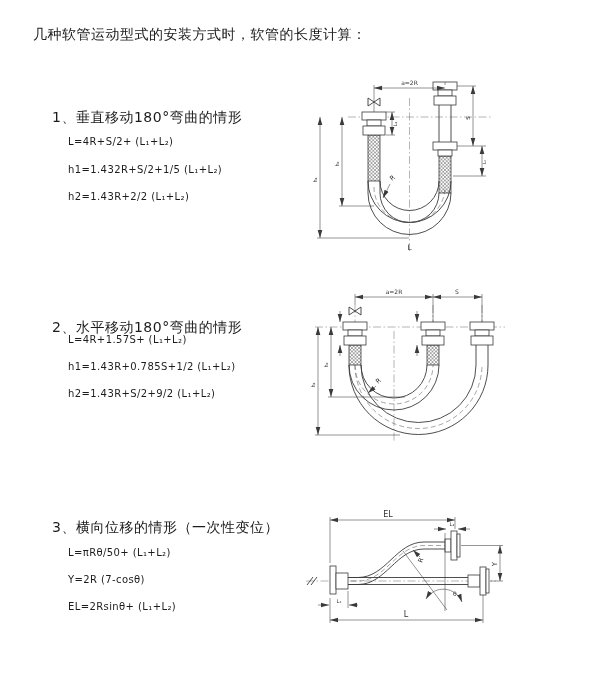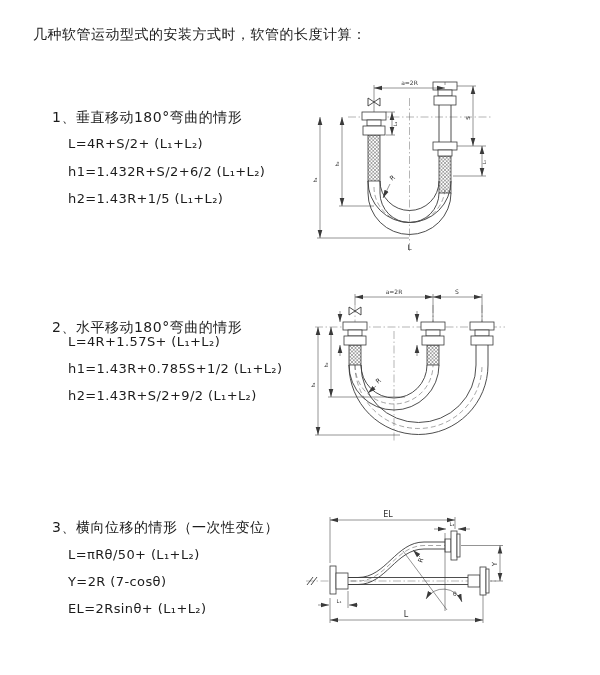--- a/index.html
+++ b/index.html
@@ -3,21 +3,21 @@
 <meta charset="utf-8">
 <style>
   html,body{margin:0;padding:0;}
   body{
     width:600px;height:675px;background:#ffffff;position:relative;overflow:hidden;
     font-family:"DejaVu Sans","Liberation Sans",sans-serif;color:#1c1c1c;
   }
   .abs{position:absolute;}
   .doc-title{left:33px;top:26px;font-size:14px;letter-spacing:0.5px;font-weight:500;text-align:right;}
   .sec-head{left:46px;font-size:14px;letter-spacing:0.5px;font-weight:500;margin-left:6px;}
-  .formula{left:68px;font-size:13px;letter-spacing:0.4px;font-weight:500;white-space:pre;}
+  .formula{left:68px;font-size:10px;letter-spacing:0.4px;font-weight:500;white-space:pre;}
   svg{position:absolute;overflow:visible;}
   svg text{font-family:"DejaVu Sans","Liberation Sans",sans-serif;fill:#333;}
   .dw{stroke:#3a3a3a;stroke-width:0.9;fill:none;}          
   .fit{stroke:#3a3a3a;stroke-width:0.8;fill:#ffffff;}      
   .hat{stroke:#3a3a3a;stroke-width:0.8;fill:url(#hatch);}  
   .dim{stroke:#3a3a3a;stroke-width:0.55;fill:none;}        
   .cl{stroke:#6a6a6a;stroke-width:0.5;fill:none;stroke-dasharray:8 2.5 1.5 2.5;} 
   .dsh{stroke:#5a5a5a;stroke-width:0.55;fill:none;stroke-dasharray:5 3;}
 </style>
 </head>
@@ -31,22 +31,22 @@
     <marker id="ar" markerWidth="9" markerHeight="7" refX="8" refY="3" orient="auto-start-reverse" markerUnits="userSpaceOnUse">
       <path d="M0,0.7 L8,3 L0,5.3 z" fill="#3a3a3a"></path>
     </marker>
   </defs>
 </svg>
 
 <div class="abs doc-title">几种软管运动型式的安装方式时，软管的长度计算：</div>
 
 <div class="abs sec-head" style="top:109px">1、垂直移动180°弯曲的情形</div>
 <div class="abs formula" style="top:136px">L=4R+S/2+ (L₁+L₂)</div>
-<div class="abs formula" style="top:164px">h1=1.432R+S/2+6/2 (L₁+L₂)</div>
-<div class="abs formula" style="top:191px">h2=1.43R+1/5 (L₁+L₂)</div>
+<div class="abs formula" style="top:164px">h1=1.432R+S/2+1/5 (L₁+L₂)</div>
+<div class="abs formula" style="top:191px">h2=1.43R+2/2 (L₁+L₂)</div>
 
 <div class="abs sec-head" style="top:319px">2、水平移动180°弯曲的情形</div>
 <div class="abs formula" style="top:334px">L=4R+1.57S+ (L₁+L₂)</div>
 <div class="abs formula" style="top:361px">h1=1.43R+0.785S+1/2 (L₁+L₂)</div>
 <div class="abs formula" style="top:388px">h2=1.43R+S/2+9/2 (L₁+L₂)</div>
 
 <div class="abs sec-head" style="top:519px">3、横向位移的情形（一次性变位）</div>
 <div class="abs formula" style="top:547px">L=πRθ/50+ (L₁+L₂)</div>
 <div class="abs formula" style="top:574px">Y=2R (7-cosθ)</div>
 <div class="abs formula" style="top:601px">EL=2Rsinθ+ (L₁+L₂)</div>

